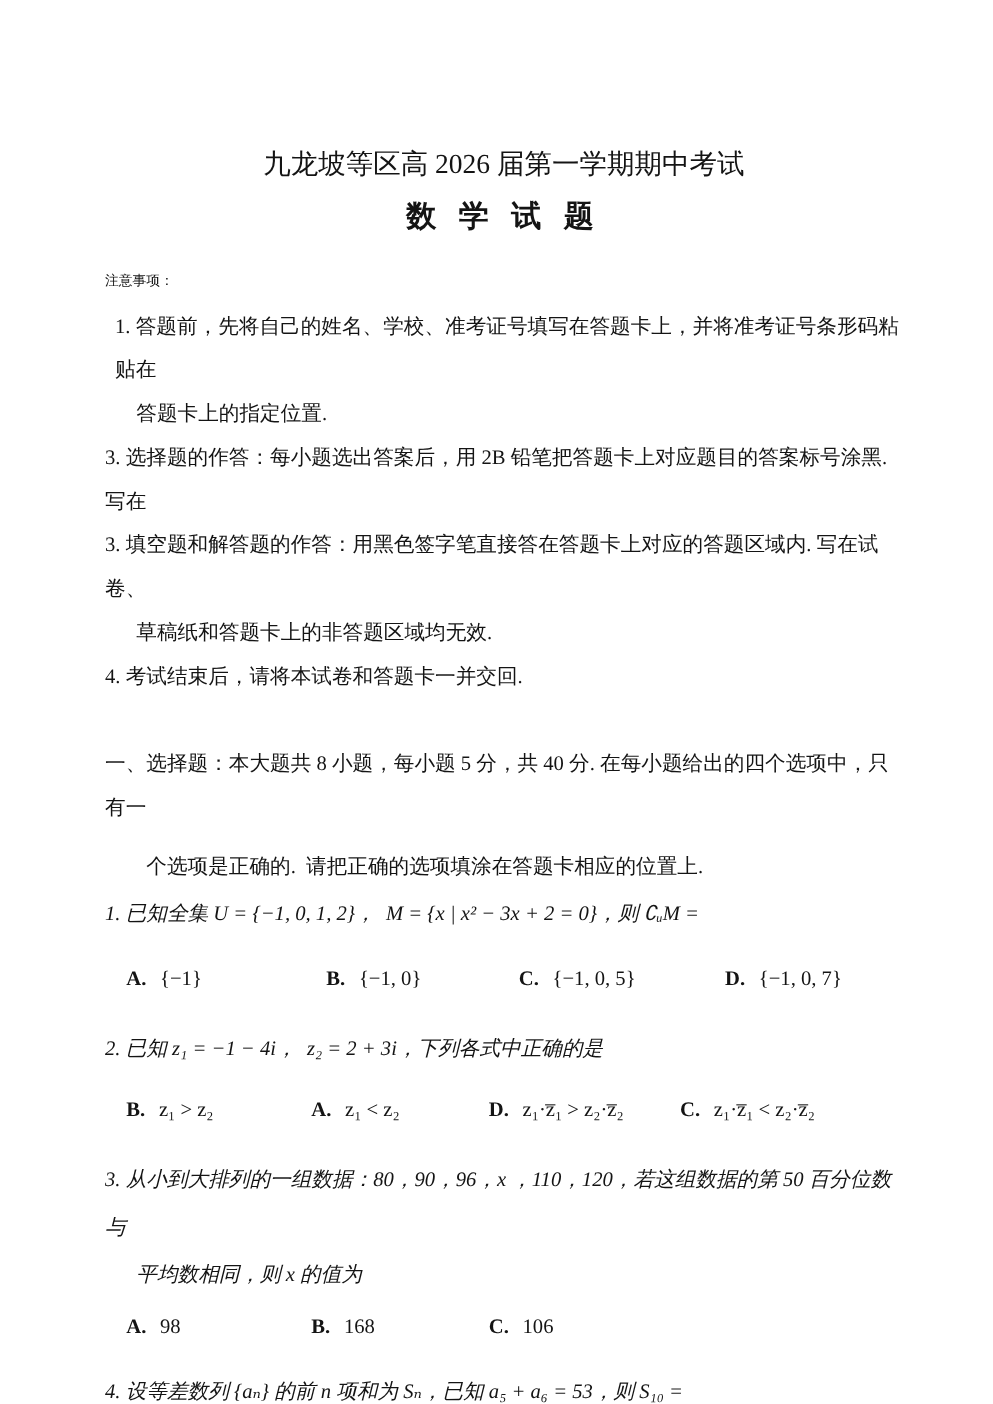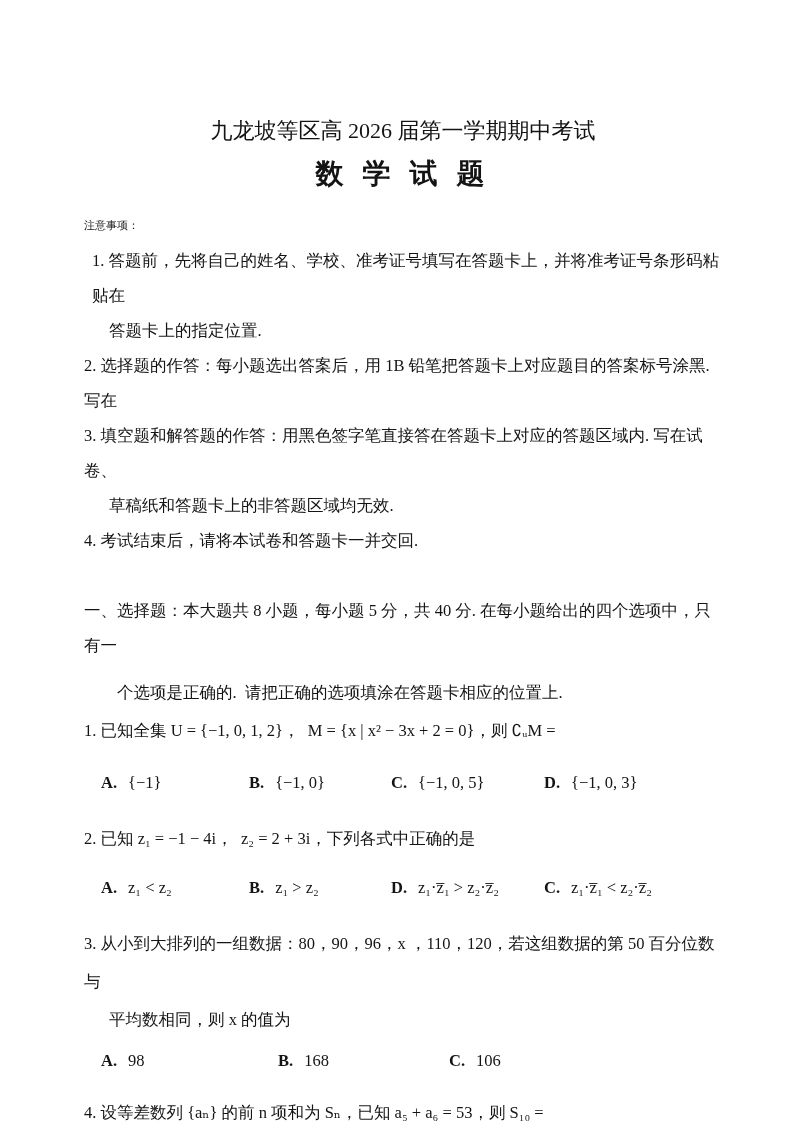--- a/index.html
+++ b/index.html
@@ -23,48 +23,48 @@
     margin: 116px 0 0 0;
     text-align: center;
     font-size: 22px;
     font-weight: normal;
     line-height: 30px;
     white-space: pre-wrap;
   }
   .subtitle {
     margin: 12px 0 0 0;
     text-align: center;
-    font-size: 28px;
+    font-size: 24px;
     font-weight: bold;
     letter-spacing: 6px;
     line-height: 32px;
     white-space: pre-wrap;
   }
   .notice-heading {
     margin-top: 18px;
     font-size: 11px;
     line-height: 35px;
     white-space: pre-wrap;
   }
   .line {
     font-size: 16.5px;
     line-height: 35px;
     white-space: pre-wrap;
   }
   .indent8 { padding-left: 8px; }
   .cont { padding-left: 25px; }
   .sect-cont { padding-left: 33px; margin-top: 12px; }
   .section { margin-top: 35px; }
-  .qline { line-height: 38px; }
+  .qline { line-height: 38px; font-style: italic; }
   .q1-stem { margin-top: 2px; }
-  .q1-opts { margin-top: 14px; }
+  .q1-opts { margin-top: 14px; gap: 12px; }
   .q2-stem { margin-top: 18px; }
   .q2-opts { margin-top: 11px; }
   .q3-stem { margin-top: 18px; }
-  .q3-opts { margin-top: 3px; gap: 29px; }
+  .q3-opts { margin-top: 3px; }
   .q4-stem { margin-top: 14px; }
   .options {
     display: grid;
     grid-template-columns: 148px 142px 153px 1fr;
     padding-left: 17px;
     font-size: 16.5px;
     line-height: 38px;
   }
   .opt-label { font-weight: bold; margin-right: 11px; }
   .opt-text { white-space: pre-wrap; }
@@ -75,21 +75,21 @@
 <div class="page">
   <div class="content">
 
     <h1 class="title">九龙坡等区高 2026 届第一学期期中考试</h1>
     <h2 class="subtitle">数 学 试 题</h2>
 
     <div class="notice-heading">注意事项：</div>
 
     <div class="line indent8">1. 答题前，先将自己的姓名、学校、准考证号填写在答题卡上，并将准考证号条形码粘贴在</div>
     <div class="line cont">答题卡上的指定位置.</div>
-    <div class="line">2. 选择题的作答：每小题选出答案后，用 1B 铅笔把答题卡上对应题目的答案标号涂黑. 写在</div>
+    <div class="line">3. 选择题的作答：每小题选出答案后，用 2B 铅笔把答题卡上对应题目的答案标号涂黑. 写在</div>
     <div class="line">3. 填空题和解答题的作答：用黑色签字笔直接答在答题卡上对应的答题区域内. 写在试卷、</div>
     <div class="line cont">草稿纸和答题卡上的非答题区域均无效.</div>
     <div class="line">4. 考试结束后，请将本试卷和答题卡一并交回.</div>
 
     <div class="section">
       <div class="line">一、选择题：本大题共 8 小题，每小题 5 分，共 40 分. 在每小题给出的四个选项中，只有一</div>
       <div class="line sect-cont">个选项是正确的.  请把正确的选项填涂在答题卡相应的位置上.</div>
     </div>
 
     <div class="line qline q1-stem">1. 已知全集 U = {−1, 0, 1, 2}，  M = {x | x² − 3x + 2 = 0}，则 ∁ᵤM =</div>
@@ -97,31 +97,31 @@
       <div class="opt">
         <span class="opt-label">A.</span><span class="opt-text">{−1}</span>
       </div>
       <div class="opt">
         <span class="opt-label">B.</span><span class="opt-text">{−1, 0}</span>
       </div>
       <div class="opt">
         <span class="opt-label">C.</span><span class="opt-text">{−1, 0, 5}</span>
       </div>
       <div class="opt">
-        <span class="opt-label">D.</span><span class="opt-text">{−1, 0, 3}</span>
+        <span class="opt-label">D.</span><span class="opt-text">{−1, 0, 7}</span>
       </div>
     </div>
 
     <div class="line qline q2-stem">2. 已知 z₁ = −1 − 4i，  z₂ = 2 + 3i，下列各式中正确的是</div>
     <div class="options q2-opts">
       <div class="opt">
-        <span class="opt-label">A.</span><span class="opt-text">z₁ &lt; z₂</span>
+        <span class="opt-label">B.</span><span class="opt-text">z₁ &gt; z₂</span>
       </div>
       <div class="opt">
-        <span class="opt-label">B.</span><span class="opt-text">z₁ &gt; z₂</span>
+        <span class="opt-label">A.</span><span class="opt-text">z₁ &lt; z₂</span>
       </div>
       <div class="opt">
         <span class="opt-label">D.</span><span class="opt-text">z₁·z̅₁ &gt; z₂·z̅₂</span>
       </div>
       <div class="opt">
         <span class="opt-label">C.</span><span class="opt-text">z₁·z̅₁ &lt; z₂·z̅₂</span>
       </div>
     </div>
 
     <div class="line qline q3-stem">3. 从小到大排列的一组数据：80，90，96，x ，110，120，若这组数据的第 50 百分位数与</div>

